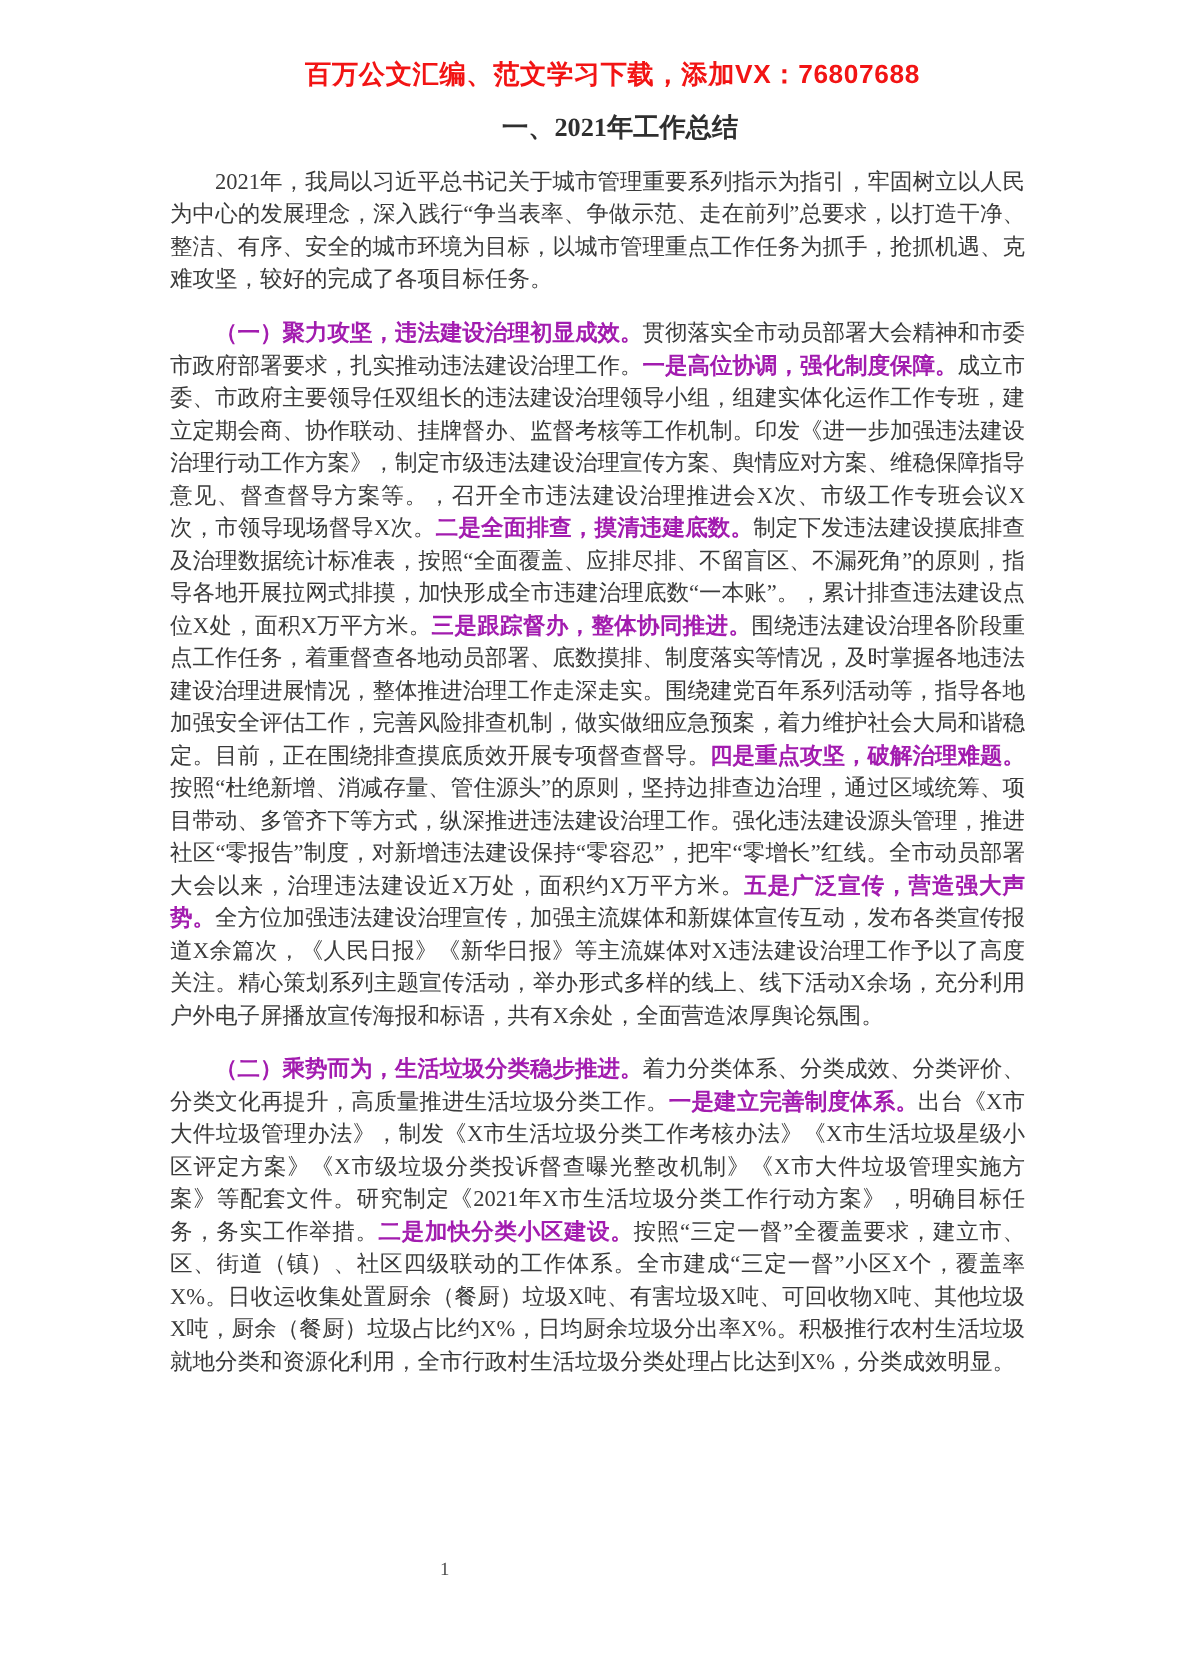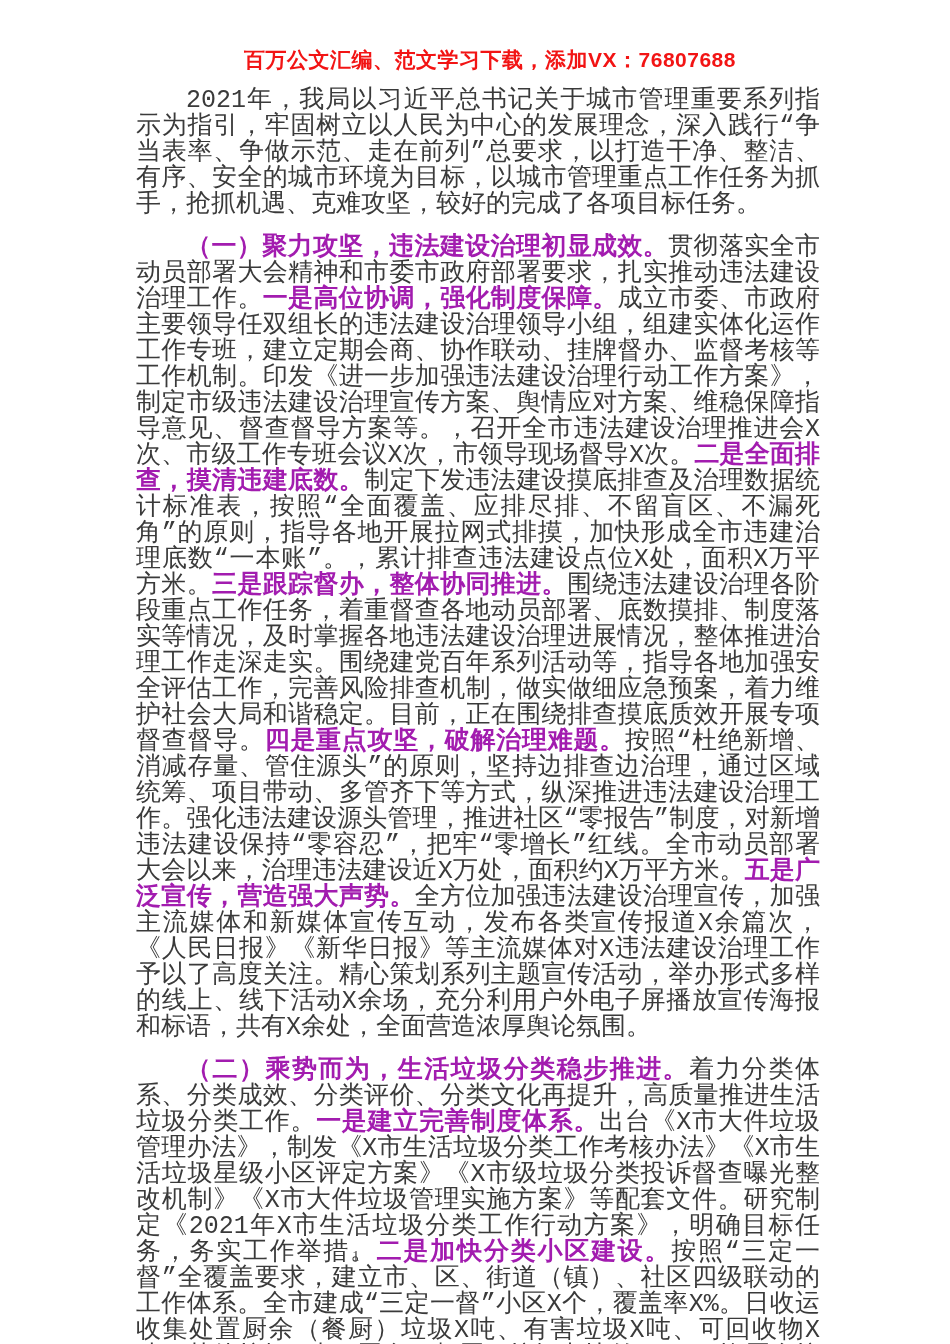--- a/index.html
+++ b/index.html
@@ -36,27 +36,26 @@
     font-weight: 700;
     color: #2f2f2f;
     margin: 0 0 16px 0;
     padding-left: 42px; 
   }
   .doc-body {
     margin: 0 130px 0 136px;
   }
   .para {
     margin: 0 0 17px 0;
-    font-size: 25px;
+    font-size: 18px;
     line-height: 26px;
     text-align: justify;
     text-indent: 2em;
     color: #3a3a3a;
     word-break: break-all;
-    font-family: Liberation Mono, monospace;
   }
   .para span { color: inherit; }
   .para span.b {
     font-weight: 700;
     color: #a21caf;
   }
   .page-number {
     position: absolute;
     left: 352px;
     top: 1246px;
@@ -65,20 +64,21 @@
     color: #4a4a4a;
     font-family: "Liberation Serif", "DejaVu Serif", serif;
   }
 </style>
 </head>
 <body>
 
 <div class="page">
   <div class="ad-notice">百万公文汇编、范文学习下载，添加VX：76807688</div>
 
+  <h1 class="doc-title">一、2021年工作总结</h1>
 
   <div class="doc-body">
       <p class="para"><span>2021年，我局以习近平总书记关于城市管理重要系列指示为指引，牢固树立以人民为中心的发展理念，深入践行“争当表率、争做示范、走在前列”总要求，以打造干净、整洁、有序、安全的城市环境为目标，以城市管理重点工作任务为抓手，抢抓机遇、克难攻坚，较好的完成了各项目标任务。</span></p>
       <p class="para"><span class="b">（一）聚力攻坚，违法建设治理初显成效。</span><span>贯彻落实全市动员部署大会精神和市委市政府部署要求，扎实推动违法建设治理工作。</span><span class="b">一是高位协调，强化制度保障。</span><span>成立市委、市政府主要领导任双组长的违法建设治理领导小组，组建实体化运作工作专班，建立定期会商、协作联动、挂牌督办、监督考核等工作机制。印发《进一步加强违法建设治理行动工作方案》，制定市级违法建设治理宣传方案、舆情应对方案、维稳保障指导意见、督查督导方案等。，召开全市违法建设治理推进会X次、市级工作专班会议X次，市领导现场督导X次。</span><span class="b">二是全面排查，摸清违建底数。</span><span>制定下发违法建设摸底排查及治理数据统计标准表，按照“全面覆盖、应排尽排、不留盲区、不漏死角”的原则，指导各地开展拉网式排摸，加快形成全市违建治理底数“一本账”。，累计排查违法建设点位X处，面积X万平方米。</span><span class="b">三是跟踪督办，整体协同推进。</span><span>围绕违法建设治理各阶段重点工作任务，着重督查各地动员部署、底数摸排、制度落实等情况，及时掌握各地违法建设治理进展情况，整体推进治理工作走深走实。围绕建党百年系列活动等，指导各地加强安全评估工作，完善风险排查机制，做实做细应急预案，着力维护社会大局和谐稳定。目前，正在围绕排查摸底质效开展专项督查督导。</span><span class="b">四是重点攻坚，破解治理难题。</span><span>按照“杜绝新增、消减存量、管住源头”的原则，坚持边排查边治理，通过区域统筹、项目带动、多管齐下等方式，纵深推进违法建设治理工作。强化违法建设源头管理，推进社区“零报告”制度，对新增违法建设保持“零容忍”，把牢“零增长”红线。全市动员部署大会以来，治理违法建设近X万处，面积约X万平方米。</span><span class="b">五是广泛宣传，营造强大声势。</span><span>全方位加强违法建设治理宣传，加强主流媒体和新媒体宣传互动，发布各类宣传报道X余篇次，《人民日报》《新华日报》等主流媒体对X违法建设治理工作予以了高度关注。精心策划系列主题宣传活动，举办形式多样的线上、线下活动X余场，充分利用户外电子屏播放宣传海报和标语，共有X余处，全面营造浓厚舆论氛围。</span></p>
       <p class="para"><span class="b">（二）乘势而为，生活垃圾分类稳步推进。</span><span>着力分类体系、分类成效、分类评价、分类文化再提升，高质量推进生活垃圾分类工作。</span><span class="b">一是建立完善制度体系。</span><span>出台《X市大件垃圾管理办法》，制发《X市生活垃圾分类工作考核办法》《X市生活垃圾星级小区评定方案》《X市级垃圾分类投诉督查曝光整改机制》《X市大件垃圾管理实施方案》等配套文件。研究制定《2021年X市生活垃圾分类工作行动方案》，明确目标任务，务实工作举措。</span><span class="b">二是加快分类小区建设。</span><span>按照“三定一督”全覆盖要求，建立市、区、街道（镇）、社区四级联动的工作体系。全市建成“三定一督”小区X个，覆盖率X%。日收运收集处置厨余（餐厨）垃圾X吨、有害垃圾X吨、可回收物X吨、其他垃圾X吨，厨余（餐厨）垃圾占比约X%，日均厨余垃圾分出率X%。积极推行农村生活垃圾就地分类和资源化利用，全市行政村生活垃圾分类处理占比达到X%，分类成效明显。</span></p>
     </div>
 
   <div class="page-number">1</div>
 </div>
 

